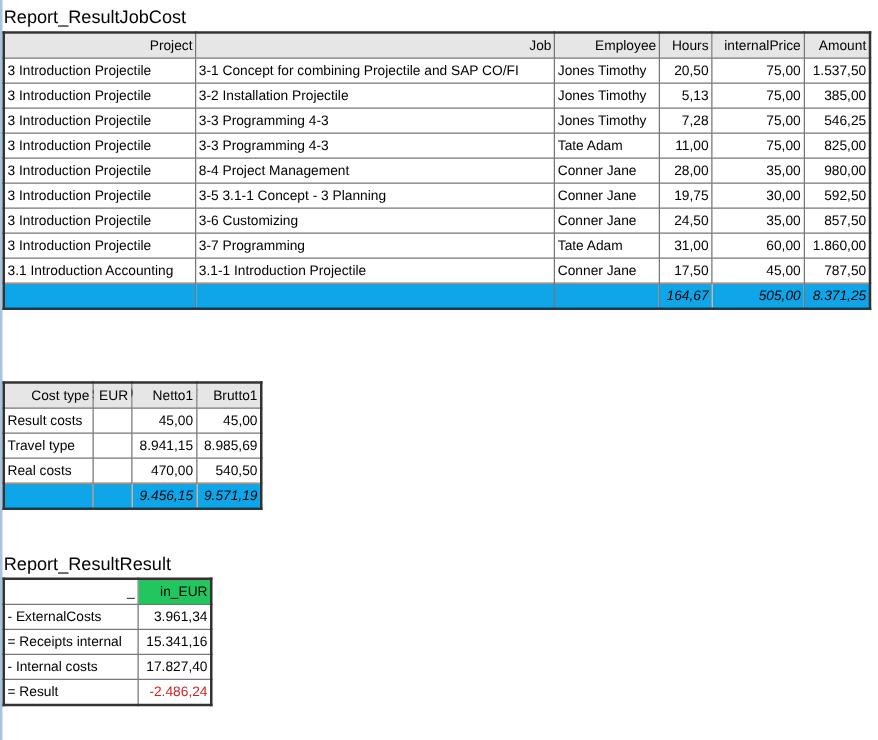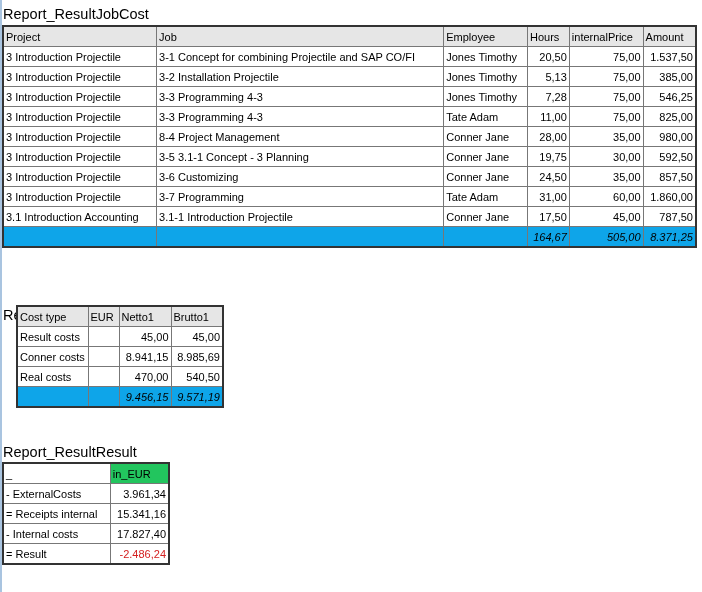--- a/index.html
+++ b/index.html
@@ -2,21 +2,21 @@
 <html><head>
 <meta charset="utf-8">
 <style>
   html, body { margin:0; padding:0; background:#ffffff; }
   body { width:702px; height:592px; position:relative; overflow:hidden;
          font-family:"Liberation Sans", sans-serif; color:#000; }
   .leftbar { position:absolute; left:0; top:0; width:2px; height:592px; background:#a9c4e0; }
   .title { position:absolute; left:3px; font-weight:normal; font-size:14.5px; line-height:16px; }
   table { position:absolute; border-collapse:collapse; border:2px solid #333; font-size:11px; }
   td { border:1px solid #777; padding:0 2px; height:19px; white-space:nowrap; overflow:hidden; }
-  tr.hdr td { background:#e6e6e6; }
+  tr.hdr td { background:#e6e6e6;text-align:right; }
   tr.tot td { background:#0ea5e9; font-style:italic; }
   .r { text-align:right; }
   .neg { color:#d42020;text-align:right; }
 </style>
 </head>
 <body>
 
 <div class="leftbar"></div>
 
 <div class="title" style="top:6px;">Report_ResultJobCost</div>
@@ -115,42 +115,42 @@
         <td></td>
         <td></td>
         <td class="r">164,67</td>
         <td class="r">505,00</td>
         <td class="r">8.371,25</td>
       </tr>
 </tbody>
   </table>
 
 <div class="title" style="top:287px;margin-top:20px;">Report_ResultOtherCosts</div>
-<table style="left:16px; top:305px; width:208px;">
+<table style="left:2px; top:305px; width:208px;">
   <colgroup>
       <col style="width:71px">
       <col style="width:31px">
       <col style="width:52px">
       <col style="width:52px">
     </colgroup>
   <tbody>
       <tr class="hdr">
     <td>Cost type</td>
     <td>EUR</td>
     <td>Netto1</td>
     <td>Brutto1</td>
   </tr>
   <tr>
         <td>Result costs</td>
         <td></td>
         <td class="r">45,00</td>
         <td class="r">45,00</td>
       </tr>
   <tr>
-        <td>Conner costs</td>
+        <td>Travel type</td>
         <td></td>
         <td class="r">8.941,15</td>
         <td class="r">8.985,69</td>
       </tr>
   <tr>
         <td>Real costs</td>
         <td></td>
         <td class="r">470,00</td>
         <td class="r">540,50</td>
       </tr>

